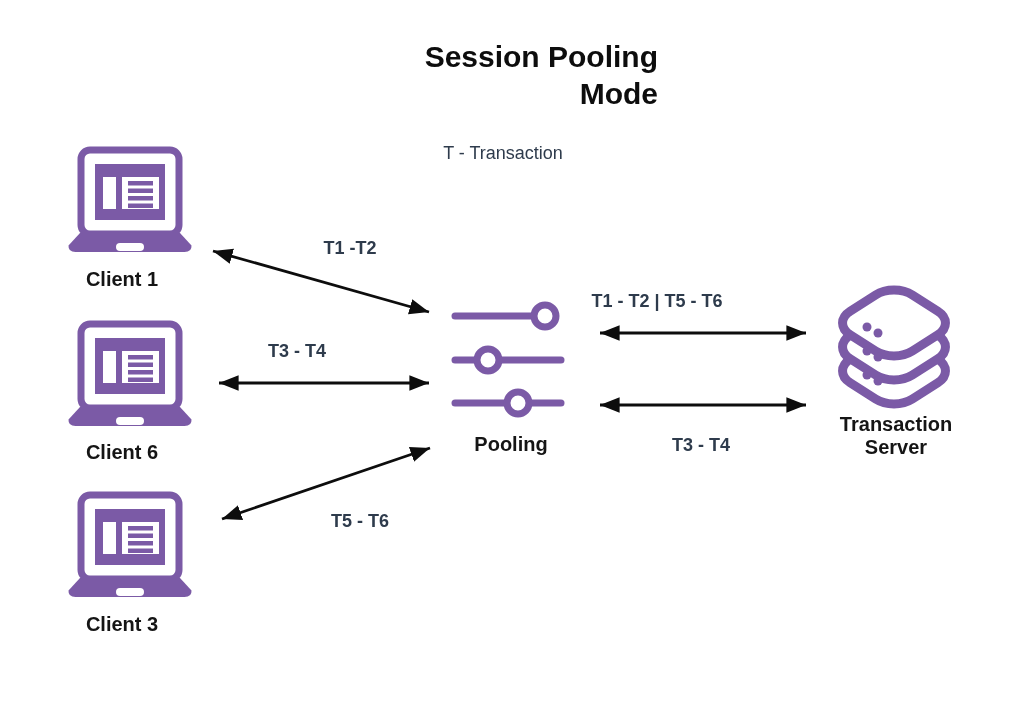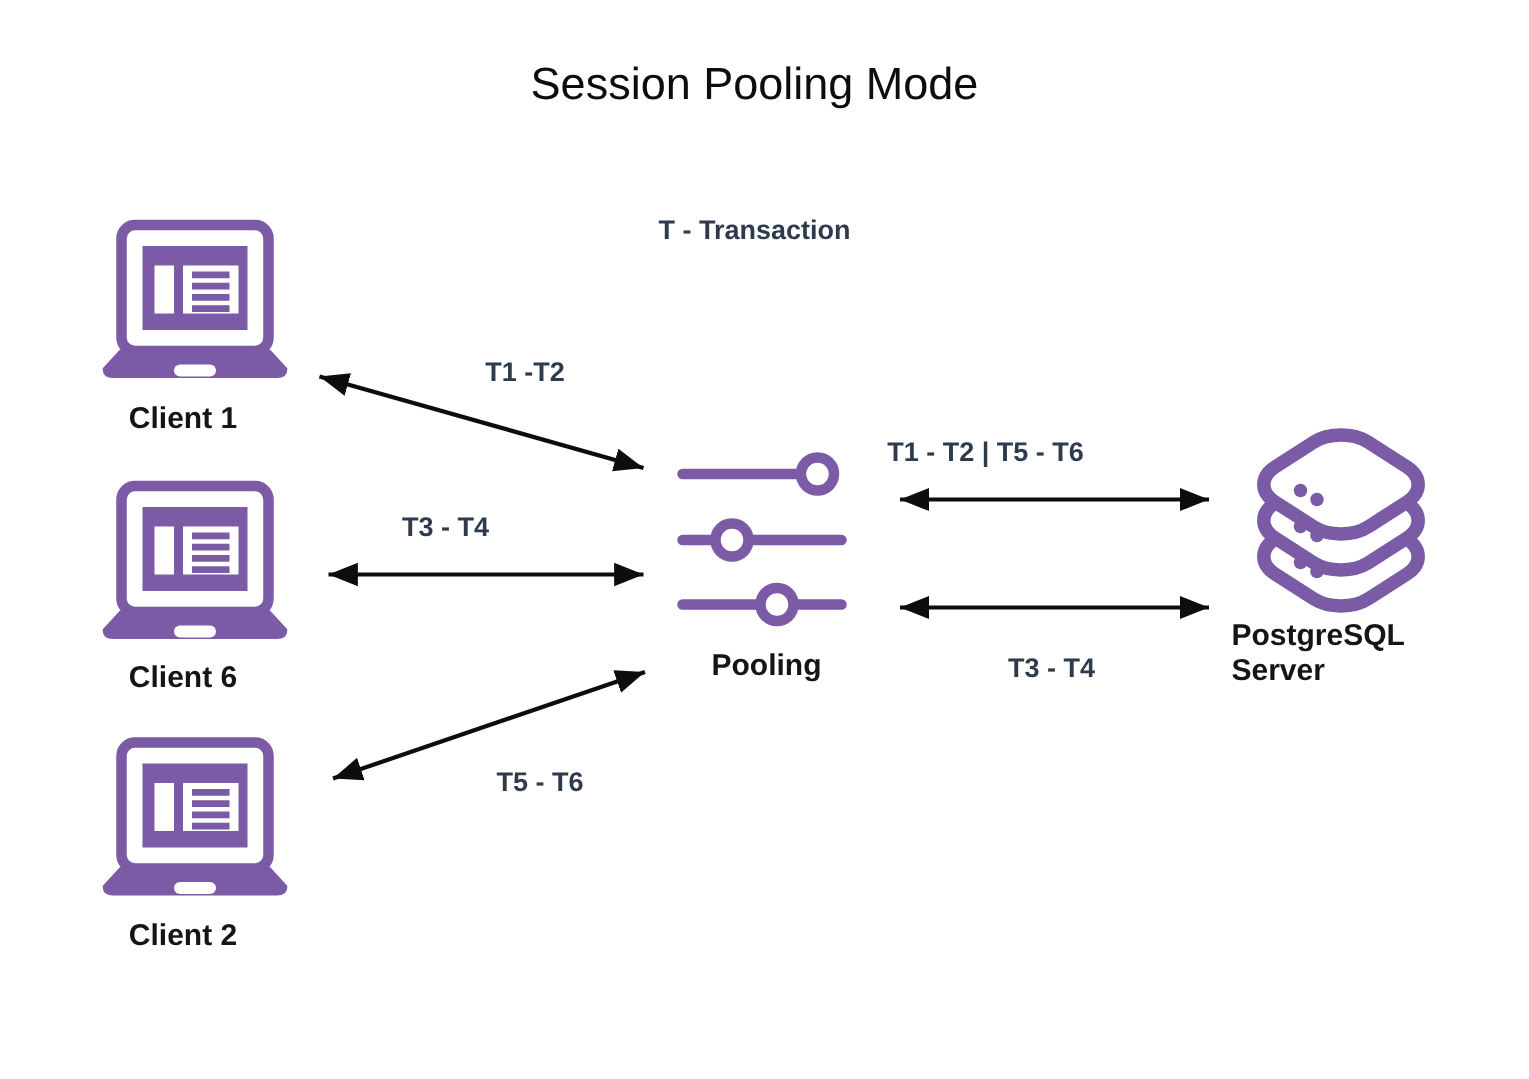--- a/index.html
+++ b/index.html
@@ -3,32 +3,32 @@
 <meta charset="utf-8">
 <style>
   html,body{margin:0;padding:0;background:#ffffff;}
   .canvas{
     position:relative;width:1019px;height:719px;background:#ffffff;overflow:hidden;
     font-family:"Liberation Sans",sans-serif;
   }
   .abs{position:absolute;}
   .cx{transform:translateX(-50%);}
   .title{
-    left:503px;top:38px;width:310px;text-align:center;
-    font-weight:400;font-size:30px;line-height:1.24;color:#0d0d0d;
+    left:503px;top:38px;width:310px;text-align:right;
+    font-weight:700;font-size:30px;line-height:1.24;color:#0d0d0d;
   }
   .legend{
     left:503px;top:143px;white-space:nowrap;
-    font-weight:700;font-size:18px;color:var(--label-dark,#2e3b4c);
+    font-weight:400;font-size:18px;color:var(--label-dark,#2e3b4c);
   }
   .conn-label{
     white-space:nowrap;font-weight:700;font-size:18px;color:var(--label-dark,#2e3b4c);
   }
   .node-label{
-    white-space:nowrap;font-weight:700;font-size:20px;color:#151515;
+    white-space:nowrap;font-weight:700;font-size:20px;color:#151515;text-align:center;
   }
   .server-label{white-space:normal;width:150px;line-height:1.15;}
   .arrows{left:0;top:0;}
   .arrow{stroke:var(--arrow,#0d0d0d);stroke-width:2.8;}
   .arrow-fill{fill:var(--arrow,#0d0d0d);}
   .ic-stroke{stroke:var(--icon-purple,#7b5aa6);}
   .ic-fill{fill:var(--icon-purple,#7b5aa6);}
 </style>
 </head>
 <body>
@@ -90,21 +90,21 @@
     <rect x="29" y="18" width="70" height="56" class="ic-fill"></rect>
     <rect x="37" y="31" width="13" height="32" fill="#fff"></rect>
     <rect x="56" y="31" width="37" height="32" fill="#fff"></rect>
     <rect x="62" y="35" width="25" height="4.5" class="ic-fill"></rect>
     <rect x="62" y="42.5" width="25" height="4.5" class="ic-fill"></rect>
     <rect x="62" y="50" width="25" height="4.5" class="ic-fill"></rect>
     <rect x="62" y="57.5" width="25" height="4.5" class="ic-fill"></rect>
     <path d="M14 87 H114 L125.5 99.5 Q126 106 118.5 106 H9.5 Q2 106 2.5 99.5 Z" class="ic-fill"></path>
     <rect x="50" y="97" width="28" height="8" rx="4" fill="#fff"></rect>
   </svg>
-  <div class="abs cx node-label" style="left:122px;top:613px">Client 2</div>
+  <div class="abs cx node-label" style="left:122px;top:613px">Client 3</div>
 
   <svg class="abs" style="left:450px;top:300px" width="116" height="122" viewBox="0 0 116 122">
     <g class="ic-stroke" stroke-width="7" stroke-linecap="round" fill="none">
       <line x1="5" y1="16" x2="95" y2="16"></line>
       <line x1="5" y1="60" x2="111" y2="60"></line>
       <line x1="5" y1="103" x2="111" y2="103"></line>
     </g>
     <g fill="#fff" class="ic-stroke" stroke-width="7">
       <circle cx="95" cy="16" r="11"></circle>
       <circle cx="38" cy="60" r="11"></circle>
@@ -121,15 +121,15 @@
     </g>
     <g class="ic-fill">
       <circle cx="30" cy="42" r="4.5"></circle>
         <circle cx="41" cy="48" r="4.5"></circle>
       <circle cx="30" cy="66" r="4.5"></circle>
         <circle cx="41" cy="72" r="4.5"></circle>
       <circle cx="30" cy="90" r="4.5"></circle>
         <circle cx="41" cy="96" r="4.5"></circle>
     </g>
   </svg>
-  <div class="abs cx node-label server-label" style="left:896px;top:413px">PostgreSQL Server</div>
+  <div class="abs cx node-label server-label" style="left:896px;top:413px">Transaction Server</div>
 
 </div>
 
 </body></html>

